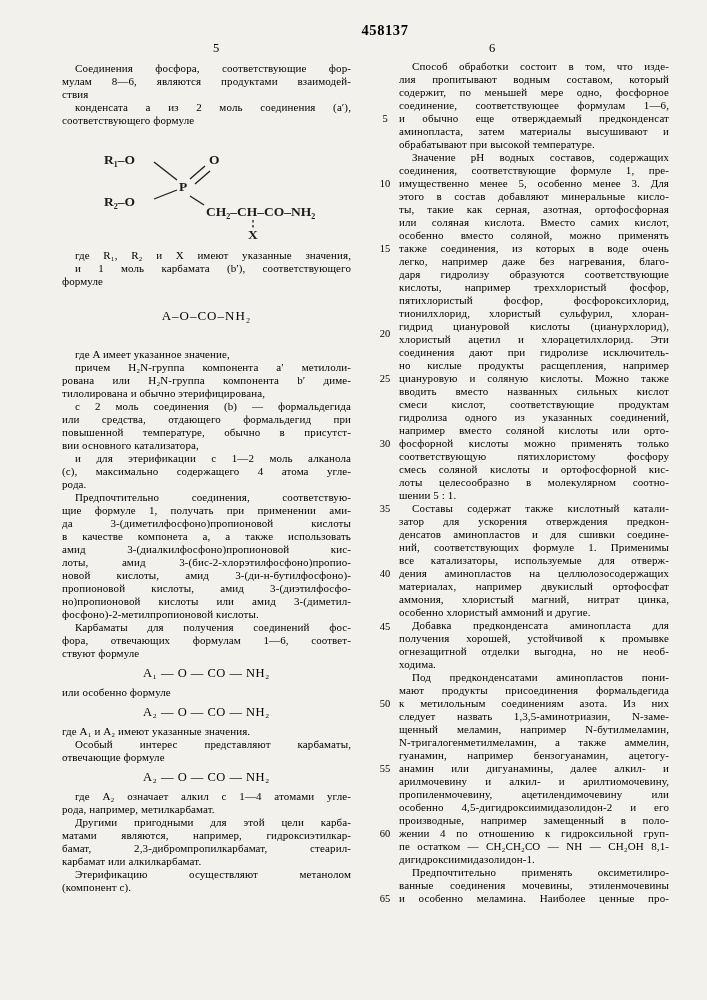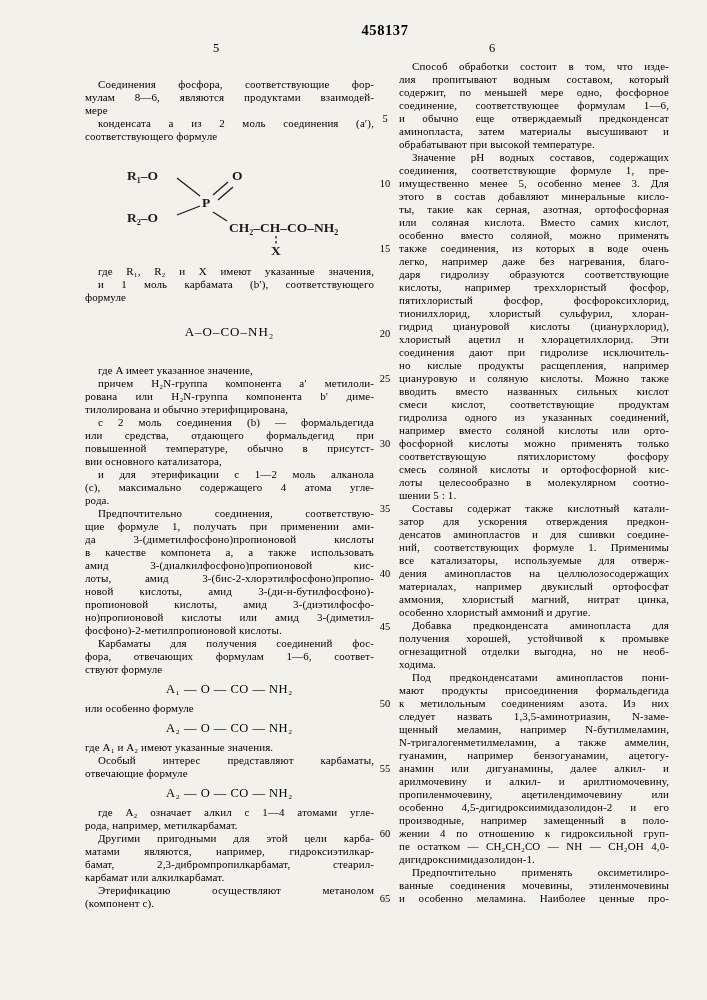--- a/index.html
+++ b/index.html
@@ -9,21 +9,21 @@
     font-family:"Liberation Serif","DejaVu Serif",serif;
   }
   .patent-number {
     position:absolute; top:22px; left:385px; transform:translateX(-50%);
     font-size:14.5px; font-weight:bold; letter-spacing:0.6px;
   }
   .page-num { position:absolute; top:41px; font-size:12.5px; }
   .page-num.left  { left:213px; }
   .page-num.right { left:489px; }
   .column { position:absolute; }
-  #left-col  { left:85px;  top:62px; width:289px;margin-top:16px; }
+  #left-col  { left:62px;  top:62px; width:289px; }
   #right-col { left:399px; top:60px; width:270px; }
   .line {
     font-size:11px; line-height:13px; height:13px; overflow:hidden;
     text-align:justify; text-align-last:justify;
     letter-spacing:0.1px;
   }
   .line.end { text-align-last:left; }
   .line.ind { text-indent:13px; }
   .formula {
     height:16px; line-height:16px; margin:5px 0; text-align:center;
@@ -44,21 +44,21 @@
 </head>
 <body>
 
 <div class="page" id="page">
   <div class="patent-number">458137</div>
   <div class="page-num left">5</div>
   <div class="page-num right">6</div>
   <div class="column" id="left-col">
       <div class="line ind">Соединения фосфора, соответствующие фор-</div>
       <div class="line">мулам 8—6, являются продуктами взаимодей-</div>
-      <div class="line end">мере</div>
+      <div class="line end">ствия</div>
       <div class="line ind">конденсата a из 2 моль соединения (a′),</div>
       <div class="line end">соответствующего формуле</div>
       <div class="struct">
     <svg width="250" height="102" viewBox="0 0 250 102">
       <text x="8" y="26">R₁–O</text>
       <text x="8" y="68">R₂–O</text>
       <text x="83" y="53">P</text>
       <text x="113" y="26">O</text>
       <line x1="58" y1="24" x2="81" y2="42"></line>
       <line x1="58" y1="61" x2="81" y2="52"></line>
@@ -168,21 +168,21 @@
       <div class="line">следует назвать 1,3,5-аминотриазин, N-заме-</div>
       <div class="line">щенный меламин, например N-бутилмеламин,</div>
       <div class="line">N-тригалогенметилмеламин, а также аммелин,</div>
       <div class="line">гуанамин, например бензогуанамин, ацетогу-</div>
       <div class="line">анамин или дигуанамины, далее алкил- и</div>
       <div class="line">арилмочевину и алкил- и арилтиомочевину,</div>
       <div class="line">пропиленмочевину, ацетилендимочевину или</div>
       <div class="line">особенно 4,5-дигидроксиимидазолидон-2 и его</div>
       <div class="line">производные, например замещенный в поло-</div>
       <div class="line">жении 4 по отношению к гидроксильной груп-</div>
-      <div class="line">пе остатком — CH₂CH₂CO — NH — CH₂OH 4,0-</div>
+      <div class="line">пе остатком — CH₂CH₂CO — NH — CH₂OH 8,1-</div>
       <div class="line end">дигидроксиимидазолидон-1.</div>
       <div class="line ind">Предпочтительно применять оксиметилиро-</div>
       <div class="line">ванные соединения мочевины, этиленмочевины</div>
       <div class="line">и особенно меламина. Наиболее ценные про-</div>
     </div>
 <div class="gutter-num" style="top: 112px;">5</div>
     <div class="gutter-num" style="top: 177px;">10</div>
     <div class="gutter-num" style="top: 242px;">15</div>
     <div class="gutter-num" style="top: 307px; margin-top: 20px;">20</div>
     <div class="gutter-num" style="top: 372px;">25</div>

